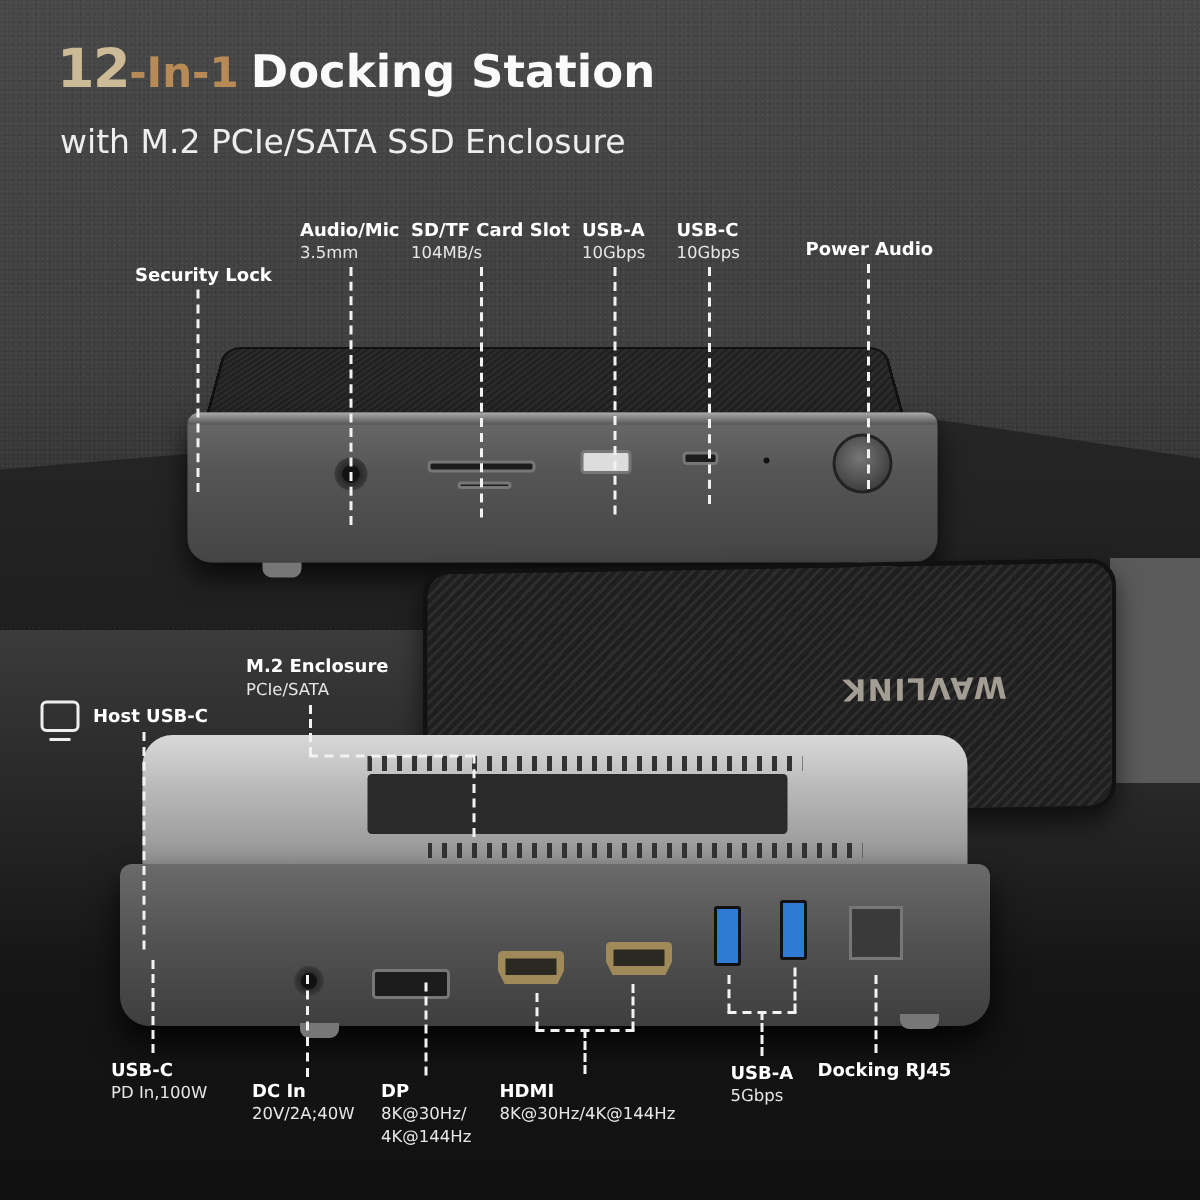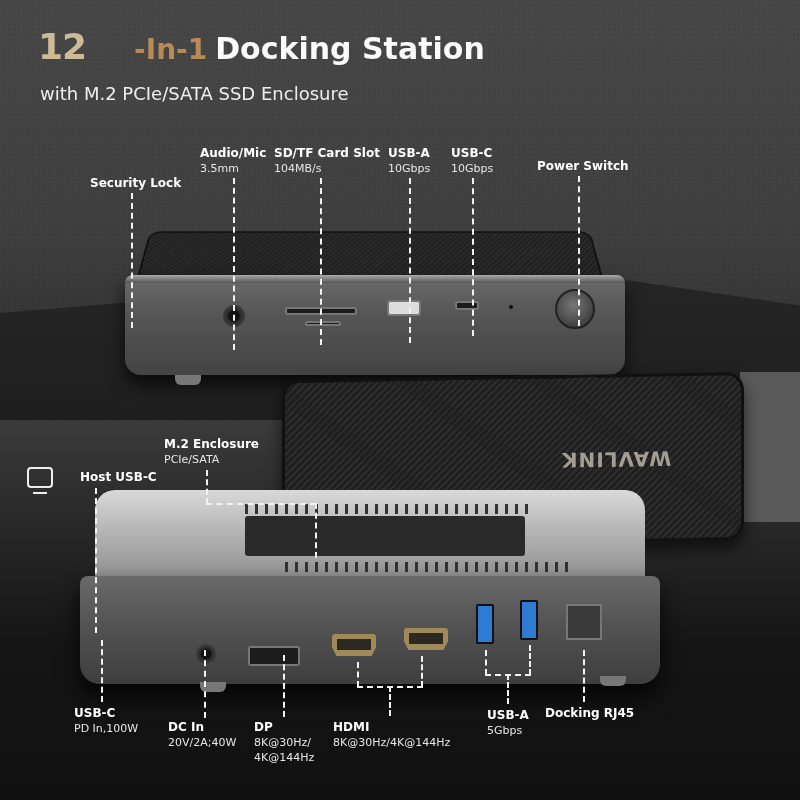--- a/index.html
+++ b/index.html
@@ -15,23 +15,23 @@
   
   .shelf-top { position: absolute; left: 0; right: 0; top: 268px; height: 150px;
     background: linear-gradient(180deg,#262626,#1f1f1f); clip-path: polygon(0 30%, 68% 0, 100% 25%, 100% 100%, 0 100%); }
   .shelf-lower { position: absolute; left: 0; top: 420px; width: 800px; height: 380px;
     background: linear-gradient(180deg,#3b3b3b 0%, #2a2a2a 25%, #151515 60%, #111 100%); }
   .shelf-lower-right { position: absolute; right: 0; top: 372px; width: 60px; height: 150px; background: #5a5a5a; }
 
   
   .title { position: absolute; left: 38px; top: 26px; white-space: nowrap; font-weight: bold; }
   .t-num { font-size: 36px; color: #cdbb98; letter-spacing: -1px; }
-  .t-in { font-size: 28px; color: #b88b56; margin-left: 48px; }
+  .t-in { font-size: 28px; color: #b88b56; }
   .t-main { font-size: 30px; color: #fafafa; margin-left: 8px; }
-  .subtitle { position: absolute; left: 40px; top: 83px; font-size: 18px; color: #eee; font-weight: normal; }
+  .subtitle { position: absolute; left: 40px; top: 83px; font-size: 22px; color: #eee; font-weight: normal; }
 
   
   .dock-top { position: absolute; left: 115px; top: 215px; width: 520px; height: 168px; }
   .dt-lid { position: absolute; left: 20px; top: 0; width: 470px; height: 70px; border-radius: 12px 12px 4px 4px;
     background: repeating-linear-gradient(135deg,#2b2b2b 0 2px,#202020 2px 4px); border: 2px solid #111;
     transform: perspective(600px) rotateX(35deg); transform-origin: bottom; }
   .dt-body { position: absolute; left: 10px; top: 60px; width: 500px; height: 100px; border-radius: 10px 10px 16px 16px;
     background: linear-gradient(180deg,#6b6b6b 0%,#555 40%,#444 100%); box-shadow: 0 10px 18px rgba(0,0,0,.7); }
   .dt-rim { position: absolute; left: 0; top: 0; width: 100%; height: 8px; background: linear-gradient(180deg,#aaa,#555); border-radius: 10px 10px 0 0; }
   .foot { position: absolute; width: 26px; height: 10px; background: #777; border-radius: 0 0 6px 6px; }
@@ -144,29 +144,29 @@
   </div>
   <div class="vline" style="left:409px;top:178px;height:165px;"></div>
 
   <div class="callout" style="left:451px;top:146px;">
     <span class="c-title">USB-C</span>
     <span class="c-sub">10Gbps</span>
   </div>
   <div class="vline" style="left:472px;top:178px;height:158px;"></div>
 
   <div class="callout" style="left:537px;top:159px;">
-    <span class="c-title">Power Switch</span>
+    <span class="c-title">Power Audio</span>
   </div>
   <div class="vline" style="left:578px;top:176px;height:150px;"></div>
 
   <svg class="monitor-icon" viewBox="0 0 28 30">
     <rect x="2" y="2" width="24" height="19" rx="3" fill="none" stroke="#eee" stroke-width="2"></rect>
     <line x1="7" y1="27" x2="21" y2="27" stroke="#eee" stroke-width="2"></line>
   </svg>
-  <div class="callout" style="left:62px;top:470px;text-align:left;margin-left:18px;">
+  <div class="callout" style="left:62px;top:470px;text-align:left;">
     <span class="c-title">Host USB-C</span>
   </div>
   <div class="vline" style="left:95px;top:488px;height:145px;"></div>
 
   <div class="callout" style="left:164px;top:437px;">
     <span class="c-title">M.2 Enclosure</span>
     <span class="c-sub">PCIe/SATA</span>
   </div>
   <div class="vline" style="left:206px;top:470px;height:34px;"></div>
   <div class="hline" style="left:206px;top:503px;width:110px;"></div>

